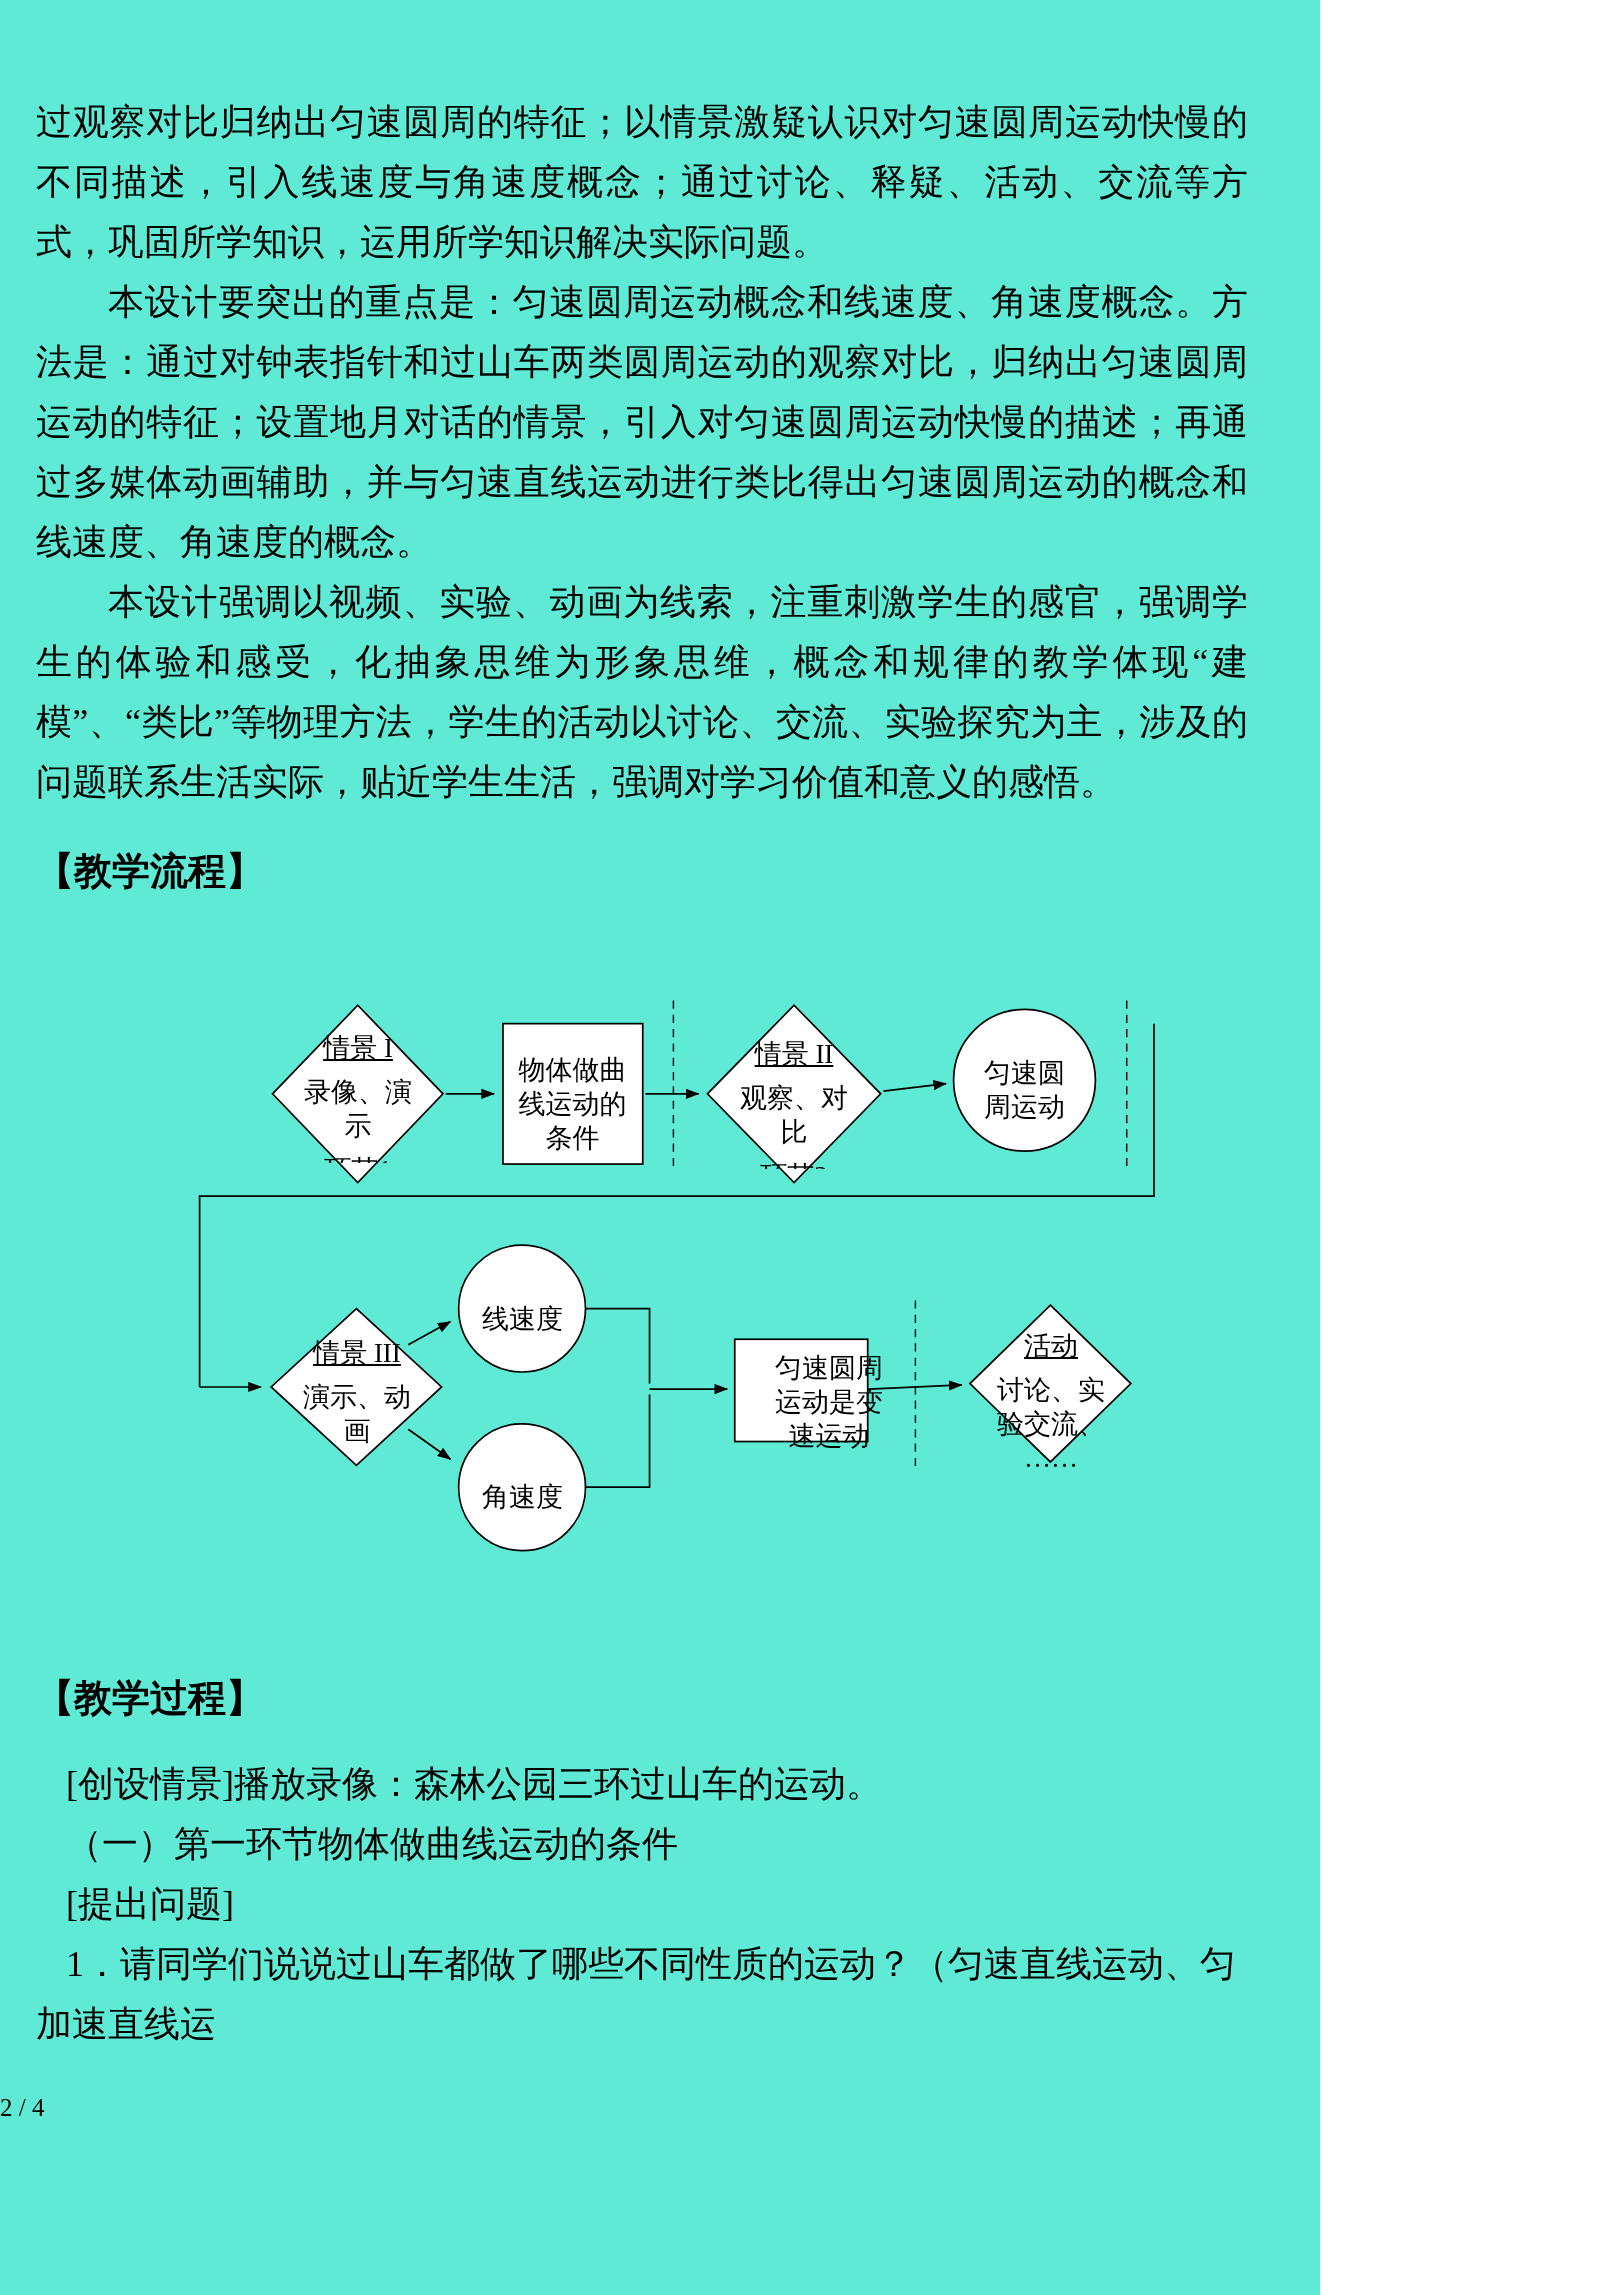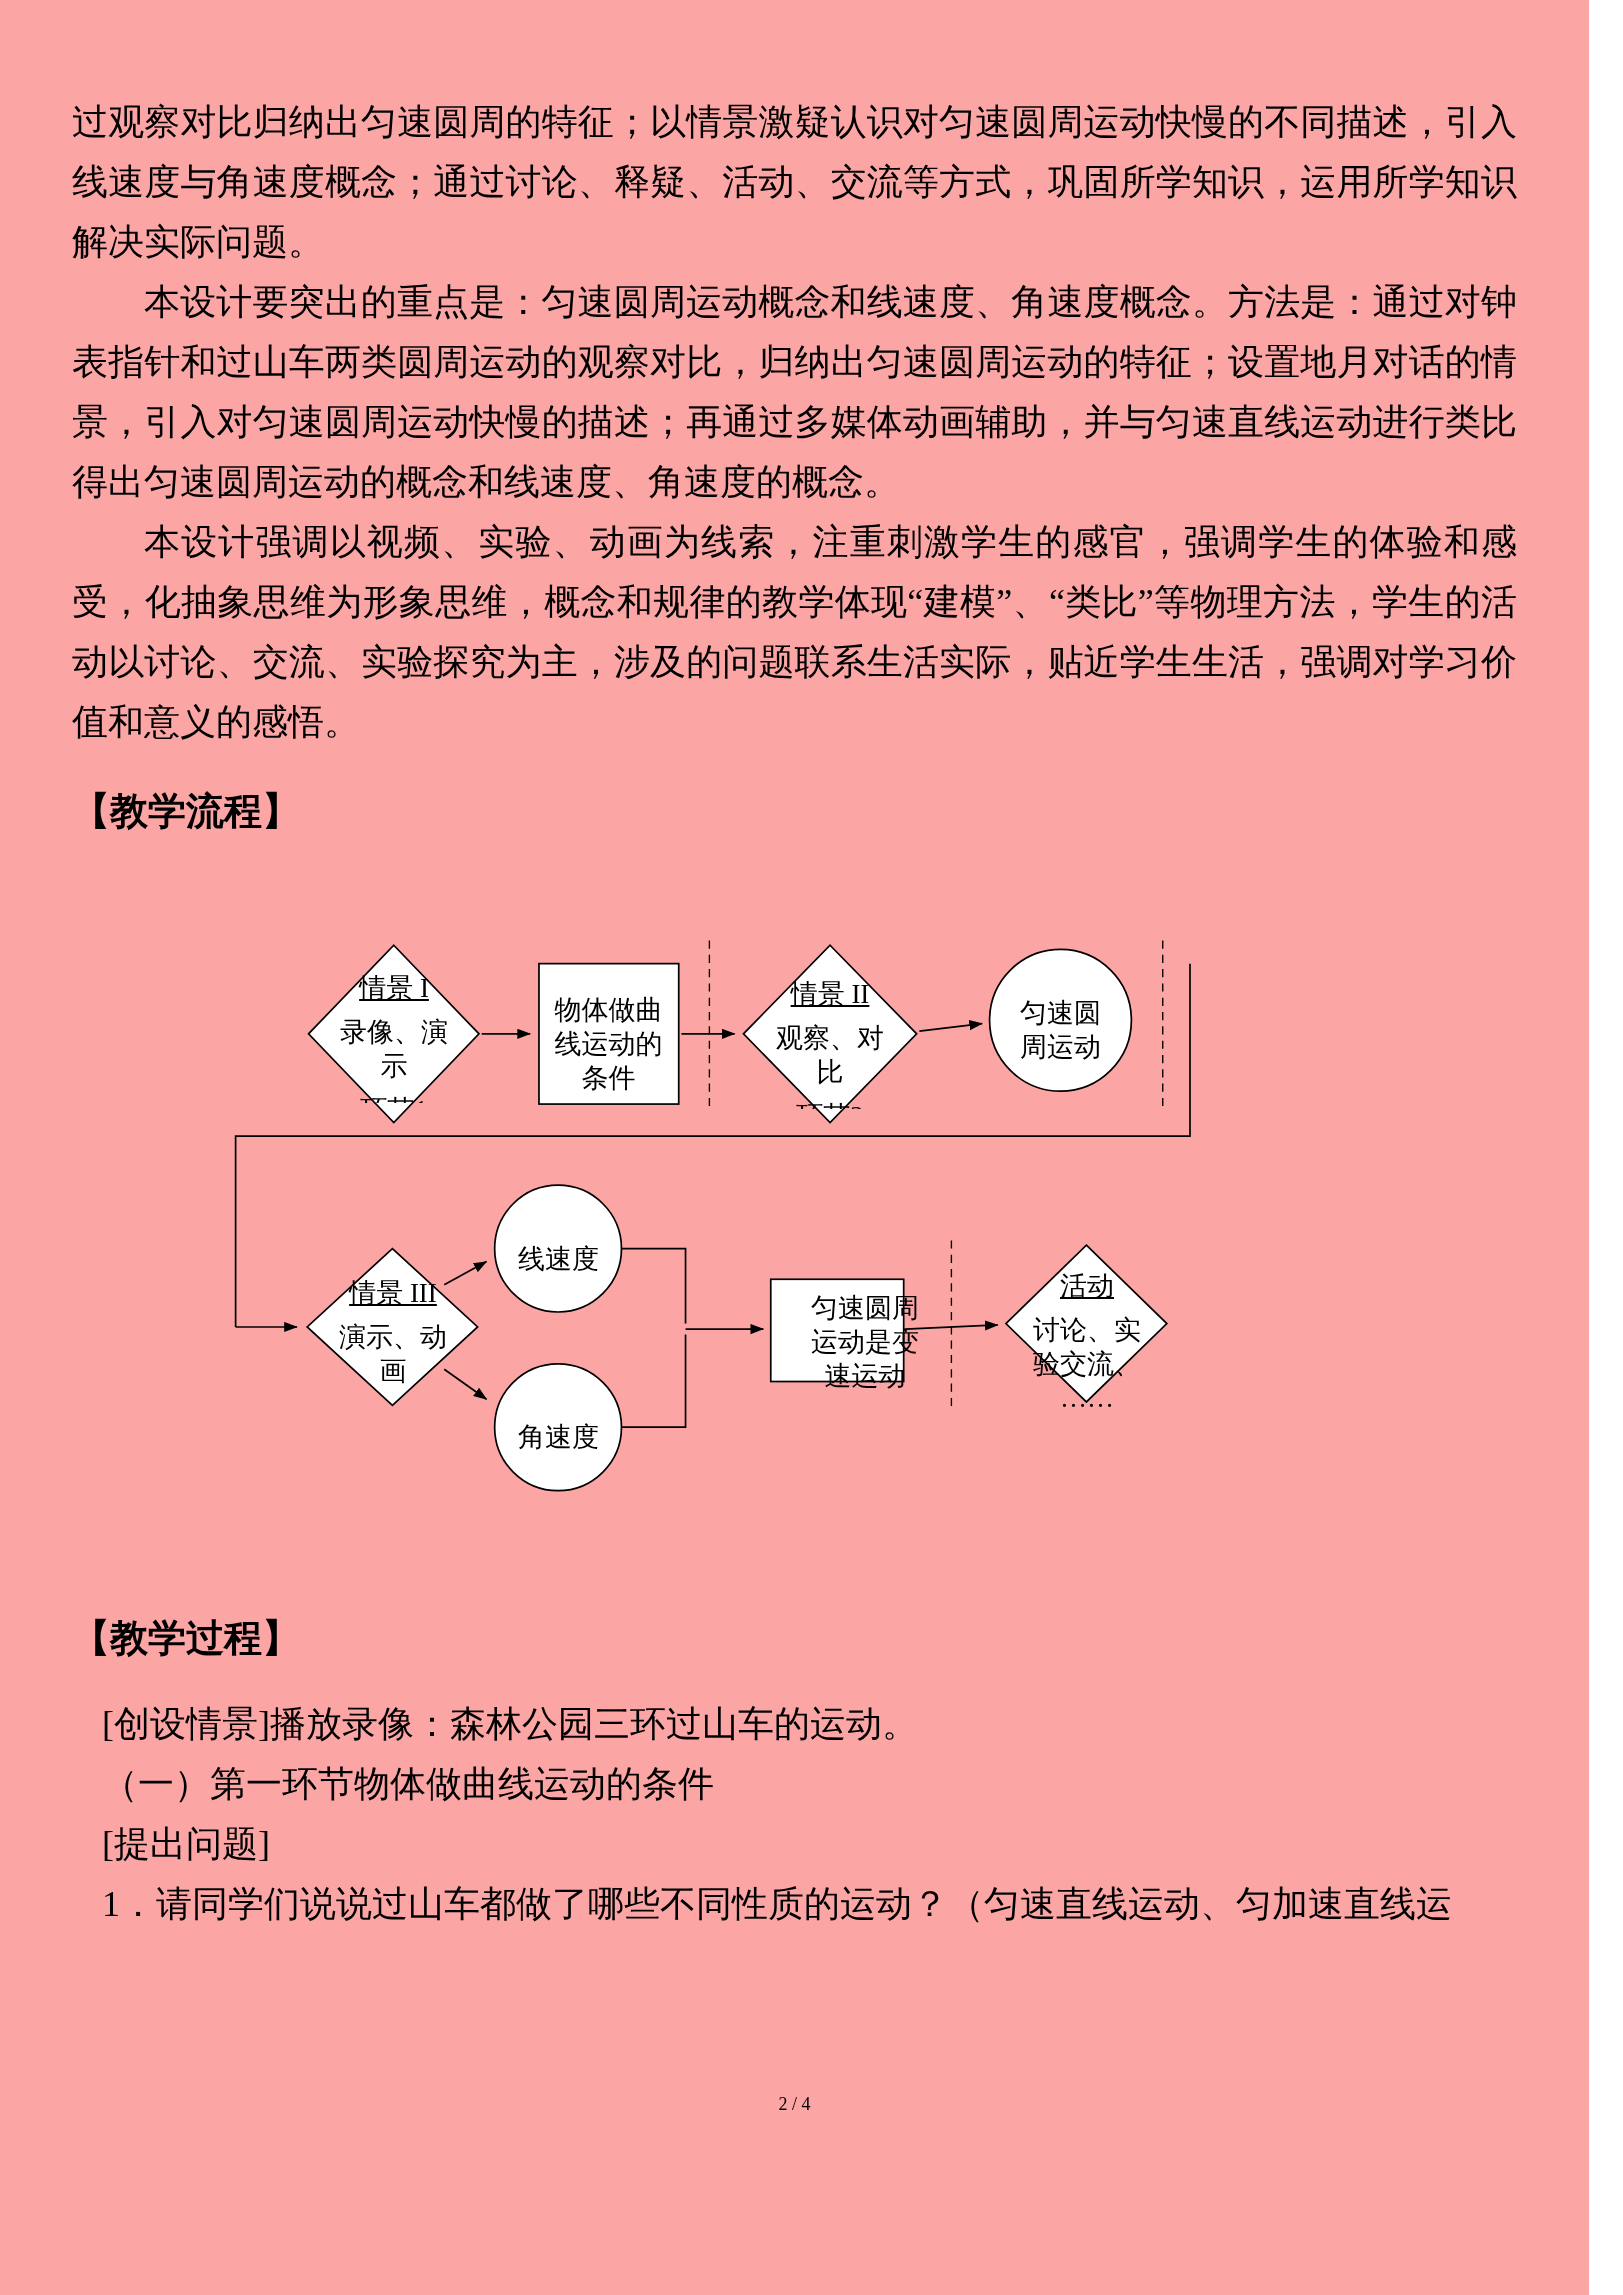--- a/index.html
+++ b/index.html
@@ -1,22 +1,22 @@
 <!DOCTYPE html>
 <html style="font-size:11px"><head>
 <meta charset="utf-8">
 <style>
   * { margin: 0; padding: 0; box-sizing: border-box; }
   html, body { background: #ffffff; }
   .page {
-    width: 1589px;
+    width: 1320px;
     height: 2295px;
-    background: #fca5a5;
+    background: #5eead4;
     position: relative;
-    padding: 92px 72px 0 72px;
+    padding: 92px 72px 0 36px;
     font-family: "Liberation Serif", "DejaVu Serif", serif;
     color: #000000;
     overflow: hidden;
   }
   .body-text {
     font-size: 36px;
     line-height: 60px;
     text-align: justify;
   }
   .indent2 { text-indent: 2em; }
@@ -49,22 +49,21 @@
   .node-body.narrow { width: 85px; }
   .node-body.single { width: auto; }
   .clipped-line { height: 10.2px; overflow: hidden; }
   .process-heading { margin-top: 41px; }
   .process-block { margin-top: 27px; }
   .footer {
     position: absolute;
     top: 2094px;
     left: 0;
     width: 100%;
-    text-align: center;
-    font-size: 18px;
+    font-size: 25px;
   }
 </style>
 </head>
 <body>
 
 <div class="page">
 
   <p class="body-text">过观察对比归纳出匀速圆周的特征；以情景激疑认识对匀速圆周运动快慢的不同描述，引入线速度与角速度概念；通过讨论、释疑、活动、交流等方式，巩固所学知识，运用所学知识解决实际问题。</p>
   <p class="body-text indent2">本设计要突出的重点是：匀速圆周运动概念和线速度、角速度概念。方法是：通过对钟表指针和过山车两类圆周运动的观察对比，归纳出匀速圆周运动的特征；设置地月对话的情景，引入对匀速圆周运动快慢的描述；再通过多媒体动画辅助，并与匀速直线运动进行类比得出匀速圆周运动的概念和线速度、角速度的概念。</p>
   <p class="body-text indent2">本设计强调以视频、实验、动画为线索，注重刺激学生的感官，强调学生的体验和感受，化抽象思维为形象思维，概念和规律的教学体现“建模”、“类比”等物理方法，学生的活动以讨论、交流、实验探究为主，涉及的问题联系生活实际，贴近学生生活，强调对学习价值和意义的感悟。</p>

